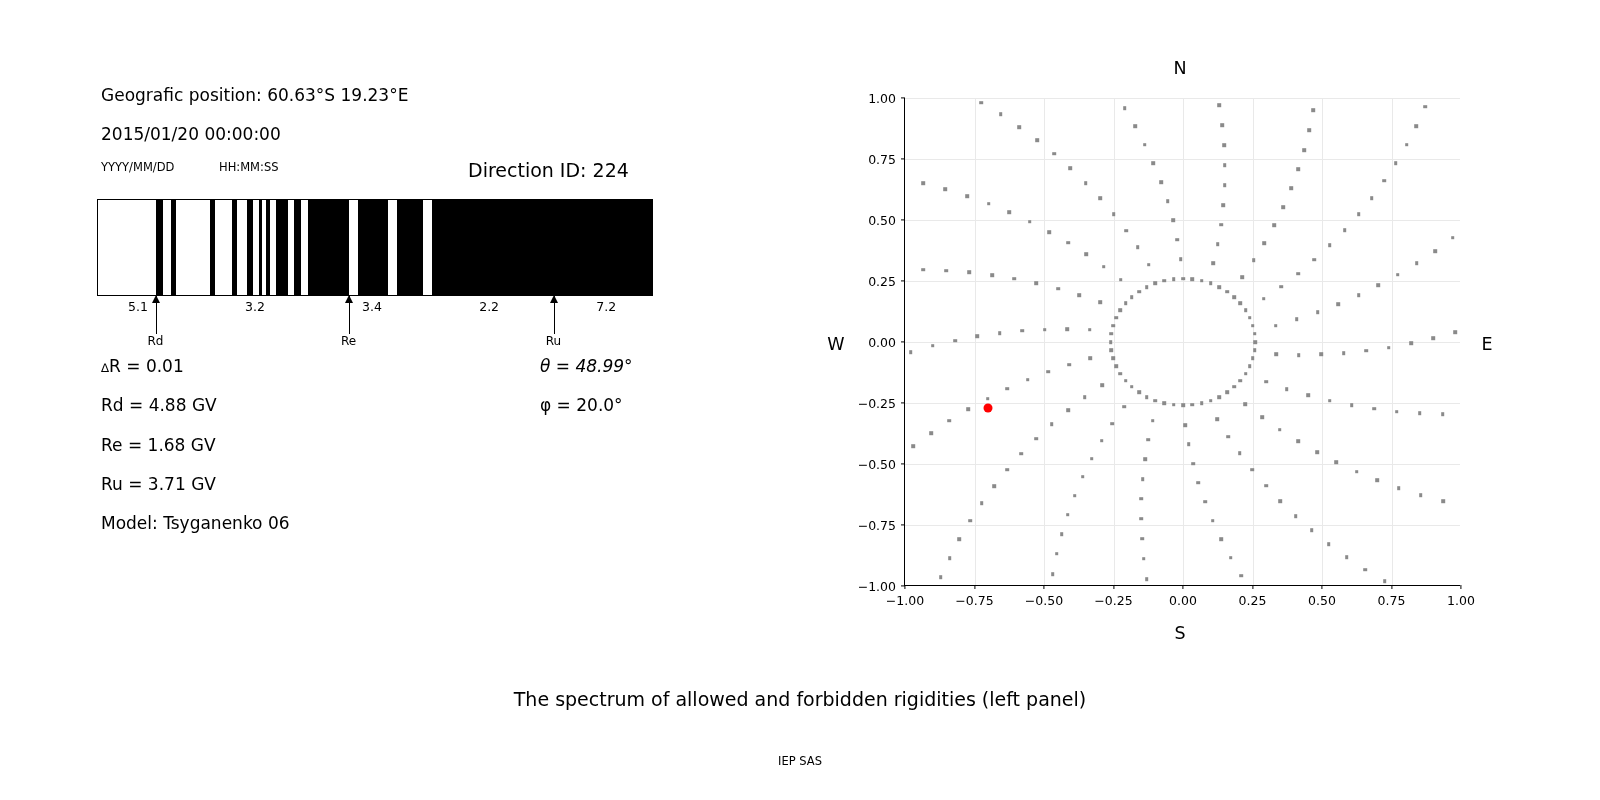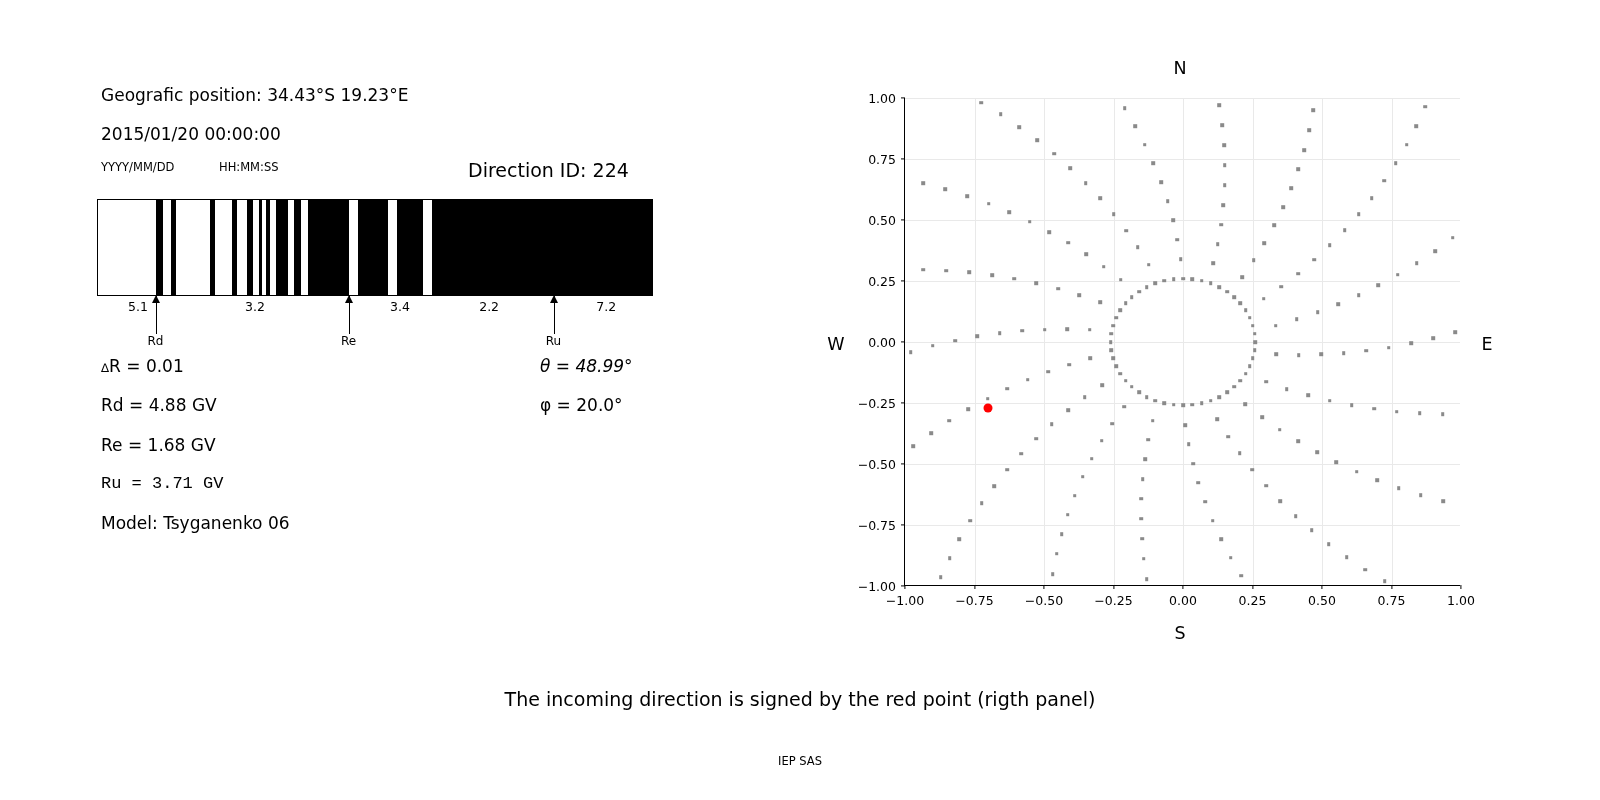--- a/index.html
+++ b/index.html
@@ -48,21 +48,21 @@
     position:absolute;top:38px;left:0;transform:translateX(-50%);
     font-size:12px;white-space:nowrap;
   }
 
   
   .param{position:absolute;font-size:17px;white-space:nowrap;}
   .param .small-delta{font-size:12px;}
   #p-dr{left:101px;top:356px;}
   #p-rd{left:101px;top:395px;}
   #p-re{left:101px;top:435px;}
-  #p-ru{left:101px;top:474px;font-family:Liberation Mono, monospace;}
+  #p-ru{left:101px;top:474px;}
   #p-model{left:101px;top:513px;}
   #p-theta{left:540px;top:356px;font-style:italic;}
   #p-phi{left:540px;top:395px;}
 
   
   #right-panel{left:800px;top:0;width:800px;height:660px;}
 
   #plot-frame{
     position:absolute;left:104px;top:98px;width:556px;height:488px;
     border-left:1.3px solid #000;border-bottom:1.3px solid #000;
@@ -96,21 +96,21 @@
   
   #caption{left:0;top:684px;width:1600px;text-align:center;}
   .caption-line{font-size:19px;line-height:31px;color:#000;}
   #footer{left:0;top:754px;width:1600px;text-align:center;font-size:11.5px;color:#000;}
 </style>
 </head>
 <body>
 
 <div class="abs" id="left-panel">
 
-  <div class="abs info-line" id="geo-position">Geografic position: 34.43°S 19.23°E</div>
+  <div class="abs info-line" id="geo-position">Geografic position: 60.63°S 19.23°E</div>
 
   <div class="abs info-line" id="datetime">2015/01/20 00:00:00</div>
 
   <div class="abs" id="date-format-hint">YYYY/MM/DD</div>
 
   <div class="abs" id="time-format-hint">HH:MM:SS</div>
 
   <div class="abs" id="direction-id">Direction ID: 224</div>
 
   <div class="abs" id="spectrum-wrap">
@@ -128,21 +128,21 @@
         <div class="band" style="left: 210.695px; width: 40.9684px;"></div>
         <div class="band" style="left: 261.027px; width: 30.4337px;"></div>
         <div class="band" style="left: 299.655px; width: 26.3368px;"></div>
         <div class="band" style="left: 334.771px; width: 221.229px;"></div>
       </div>
   </div>
 
   <div class="abs" id="spectrum-axis">
       <div class="xtick-label" style="left: 40.9684px;">5.1</div>
       <div class="xtick-label" style="left: 158.021px;">3.2</div>
-      <div class="xtick-label" style="left: 275.074px; margin-left: 28px;">3.4</div>
+      <div class="xtick-label" style="left: 275.074px;">3.4</div>
       <div class="xtick-label" style="left: 392.126px;">2.2</div>
       <div class="xtick-label" style="left: 509.179px;">7.2</div>
       <div class="marker" style="left: 58.5263px;">
         <div class="stem"></div>
         <div class="head"></div>
         <div class="mlabel">Rd</div>
       </div>
       <div class="marker" style="left: 251.663px;">
         <div class="stem"></div>
         <div class="head"></div>
@@ -456,15 +456,15 @@
       <div class="ytick-mark" style="top: 0px;"></div>
     </div>
 </div>
 
 <div class="abs compass" id="compass-n">N</div>
 <div class="abs compass" id="compass-s">S</div>
 <div class="abs compass" id="compass-w">W</div>
 <div class="abs compass" id="compass-e">E</div>
 
 <div class="abs" id="caption">
-  <div class="caption-line">The incoming direction is signed by the red point (rigth panel)</div>
+  <div class="caption-line">The spectrum of allowed and forbidden rigidities (left panel)</div>
 </div>
 <div class="abs" id="footer">IEP SAS</div>
 
 </body></html>

